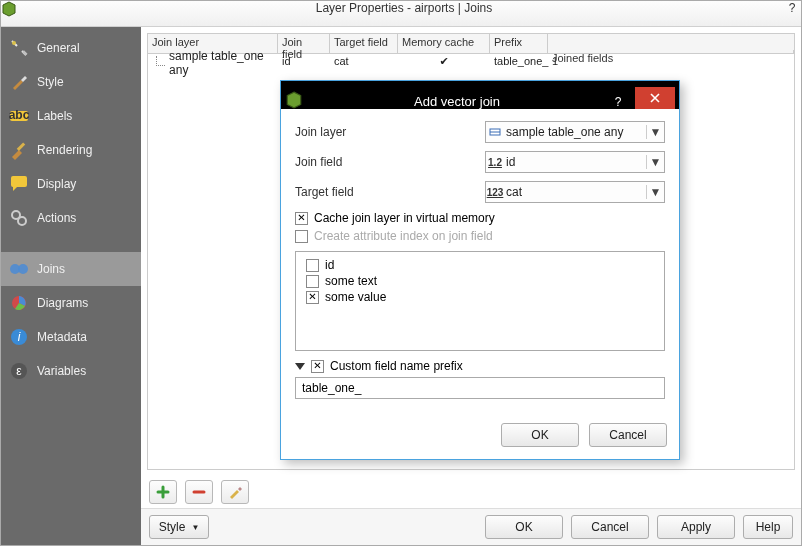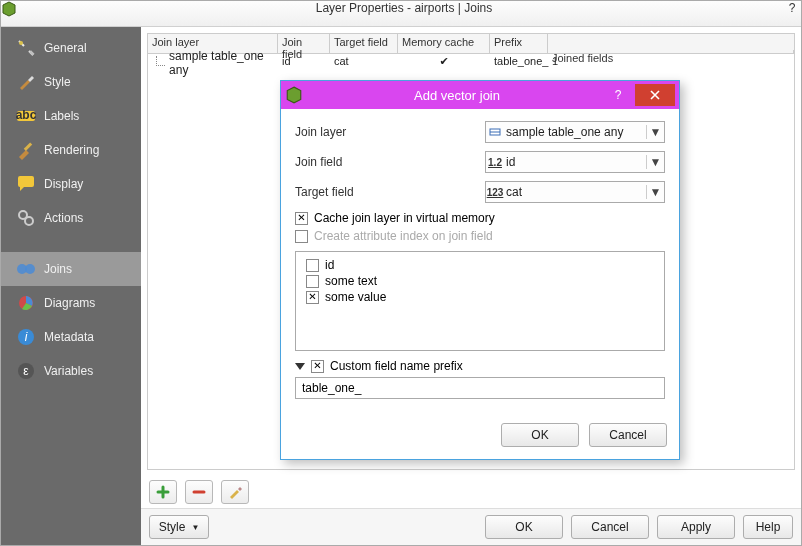--- a/index.html
+++ b/index.html
@@ -9,21 +9,21 @@
   .main-window { width: 802px; height: 546px; background: #fff; border: 1px solid #aaa; display: flex; flex-direction: column; }
   .titlebar { height: 26px; background: linear-gradient(#fdfdfd,#f0f0f0); border-bottom: 1px solid #d0d0d0; display: flex; padding: 0 0; }
   .titlebar .app-icon { width: 16px; height: 16px; margin-right: 8px; }
   .titlebar .title { flex: 1; text-align: center; color: #333; }
   .titlebar .help-btn { width: 18px; text-align: center; color: #333; cursor: pointer; }
 
   .main-body { flex: 1; display: flex; background: #fff; }
 
   
   .sidebar { width: 140px; background: #6a6a6a; color: #fff; display: flex; flex-direction: column; padding-top: 4px; }
-  .sidebar-item { display: flex; align-items: center; height: 34px; padding: 0 15px; cursor: pointer; gap: 8px; }
+  .sidebar-item { display: flex; align-items: center; height: 34px; padding: 0 8px; cursor: pointer; gap: 8px; }
   .sidebar-item.active { background: #9a9a9a; margin-top: 17px; }
   .sidebar-item .sb-icon { width: 20px; height: 20px; flex-shrink: 0; }
   .sidebar-item .sb-label { color: #f0f0f0; }
 
   
   .content { flex: 1; display: flex; flex-direction: column; background: #fff; }
   .table-area { flex: 1; border: 1px solid #ccc; margin: 6px; background: #fff; position: relative; }
   .table-header { display: flex; background: #f5f5f5; border-bottom: 1px solid #ccc; height: 20px; }
   .th { border-right: 1px solid #ccc; padding: 2px 4px; color: #333; font-size: 11px; }
   .th0 { width: 130px; } .th1 { width: 52px; } .th2 { width: 68px; } .th3 { width: 92px; } .th4 { width: 58px; } .th5 { flex:1;margin-top:16px; }
@@ -34,21 +34,21 @@
   .toolbar-bottom { display: flex; align-items: center; gap: 8px; padding: 4px 8px; }
   .icon-btn { width: 28px; height: 24px; border: 1px solid #b8b8b8; border-radius: 3px; background: linear-gradient(#fdfdfd,#ececec); display:flex;align-items:center;justify-content:center; cursor:pointer; }
 
   .footer { display: flex; align-items: center; padding: 6px 8px; gap: 8px; border-top: 1px solid #ddd; background: #f6f6f6; }
   .footer .spacer { flex: 1; }
   .btn { min-width: 78px; height: 24px; border: 1px solid #adadad; border-radius: 3px; background: linear-gradient(#fdfdfd,#e8e8e8); cursor: pointer; color:#222; }
   .style-btn { min-width: 60px; display:flex; align-items:center; justify-content:center; gap:6px; }
 
   
   .modal { position: absolute; left: 280px; top: 80px; width: 400px; background: #fff; border: 1px solid #4aa3df; box-shadow: 4px 4px 10px rgba(0,0,0,0.25); }
-  .modal-titlebar { height: 28px; background: #d946ef; display: flex; align-items: center; padding: 0 4px; }
+  .modal-titlebar { height: 28px; background: #000000; display: flex; align-items: flex-end; padding: 0 4px; }
   .modal-titlebar .m-icon { width: 18px; height: 18px; margin-right: 6px; }
   .modal-titlebar .m-title { flex: 1; text-align: center; color: #fff; font-size: 13px; }
   .modal-titlebar .m-help { width: 26px; text-align: center; color: #fff; cursor:pointer; }
   .modal-titlebar .m-close { width: 40px; height: 22px; background: #d04030; color:#fff; display:flex;align-items:center;justify-content:center; cursor:pointer; margin-left:4px; }
 
   .modal-body { padding: 12px 14px 10px 14px; }
   .form-row { display: flex; align-items: center; margin-bottom: 8px; }
   .form-row .lbl { width: 190px; color: #333; }
   .combo { flex: 1; height: 22px; border: 1px solid #aaa; display:flex; align-items:center; background:#fdfdfd; }
   .combo .c-icon { width: 18px; display:flex;justify-content:center; font-size:10px; color:#555;text-decoration:underline; }

